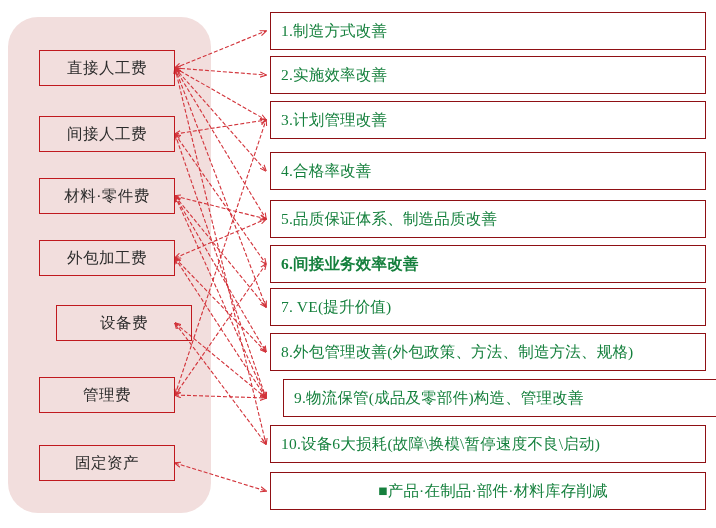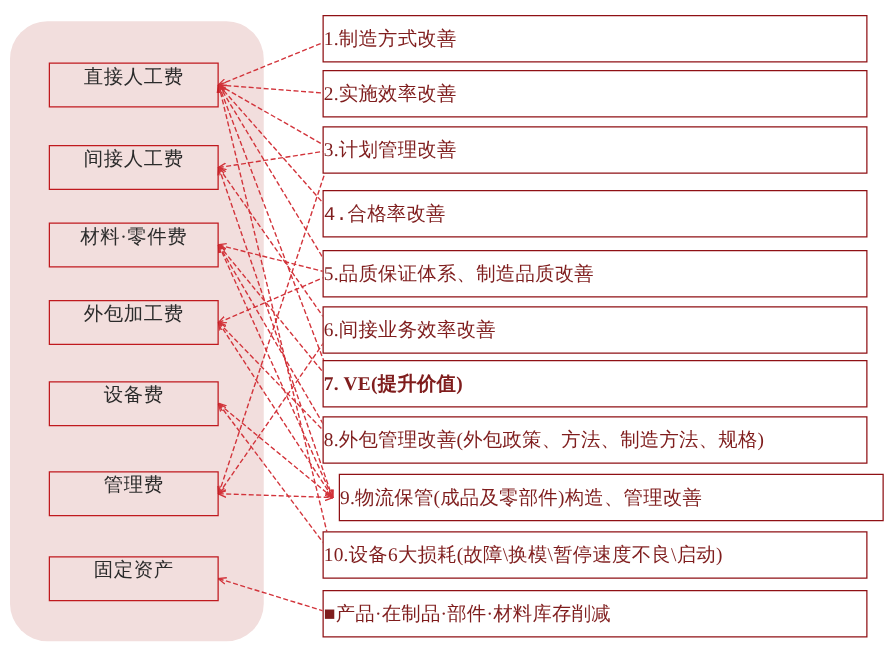--- a/index.html
+++ b/index.html
@@ -37,39 +37,40 @@
   
   .cost-box {
     position: absolute;
     left: 39px;
     width: 136px;
     height: 36px;
     box-sizing: border-box;
     border: 1.3px solid #c0191e;
     background: transparent;
     display: flex;
-    align-items: flex-start;
+    align-items: center;
     justify-content: center;
     color: #2b2b2b;
     font-size: 15.5px;
     letter-spacing: 0.5px;
     white-space: nowrap;
   }
   .action-box {
     position: absolute;
-    left: 258px;
+    left: 270px;
     width: 436px;
     height: 38px;
     box-sizing: border-box;
     border: 1.4px solid #8f1014;
     background: #ffffff;
     display: flex;
     align-items: center;
-    color: #7f1d1d;
+    color: #15803d;
     font-size: 15.5px;
+    padding-left: 10px;
     white-space: nowrap;
     letter-spacing: 0.2px;
   }
 </style>
 </head>
 <body>
 
 <div id="stage">
 
   <div id="cost-panel"></div>
@@ -111,59 +112,59 @@
       </div>
       <div class="cost-box" style="top: 116px;">
         <span>间接人工费</span>
       </div>
       <div class="cost-box" style="top: 178px;">
         <span>材料·零件费</span>
       </div>
       <div class="cost-box" style="top: 240px;">
         <span>外包加工费</span>
       </div>
-      <div class="cost-box" style="top: 305px;">
+      <div class="cost-box" style="top: 305px; margin-left: 17px;">
         <span>设备费</span>
       </div>
       <div class="cost-box" style="top: 377px; font-family: Liberation Mono, monospace;">
         <span>管理费</span>
       </div>
       <div class="cost-box" style="top: 445px;">
         <span>固定资产</span>
       </div>
     </div>
   <div id="action-boxes">
       <div class="action-box" style="top: 12px;">
         <span>1.制造方式改善</span>
       </div>
       <div class="action-box" style="top: 56px;">
         <span>2.实施效率改善</span>
       </div>
       <div class="action-box" style="top: 101px;">
         <span>3.计划管理改善</span>
       </div>
-      <div class="action-box" style="top: 152px; font-family: Liberation Mono, monospace;">
+      <div class="action-box" style="top: 152px;">
         <span>4.合格率改善</span>
       </div>
       <div class="action-box" style="top: 200px;">
         <span>5.品质保证体系、制造品质改善</span>
       </div>
-      <div class="action-box" style="top: 245px;">
+      <div class="action-box" style="top: 245px; font-weight: bold;">
         <span>6.间接业务效率改善</span>
       </div>
-      <div class="action-box" style="top: 288px; font-weight: bold;">
+      <div class="action-box" style="top: 288px;">
         <span>7. VE(提升价值)</span>
       </div>
       <div class="action-box" style="top: 333px; font-family: Liberation Serif, serif;">
         <span>8.外包管理改善(外包政策、方法、制造方法、规格)</span>
       </div>
       <div class="action-box" style="top: 379px; margin-left: 13px;">
         <span>9.物流保管(成品及零部件)构造、管理改善</span>
       </div>
       <div class="action-box" style="top: 425px;">
         <span>10.设备6大损耗(故障\换模\暂停速度不良\启动)</span>
       </div>
-      <div class="action-box" style="top: 472px;">
+      <div class="action-box" style="top: 472px; justify-content: center;">
         <span>■产品·在制品·部件·材料库存削减</span>
       </div>
     </div>
 
 </div>
 
 </body></html>

